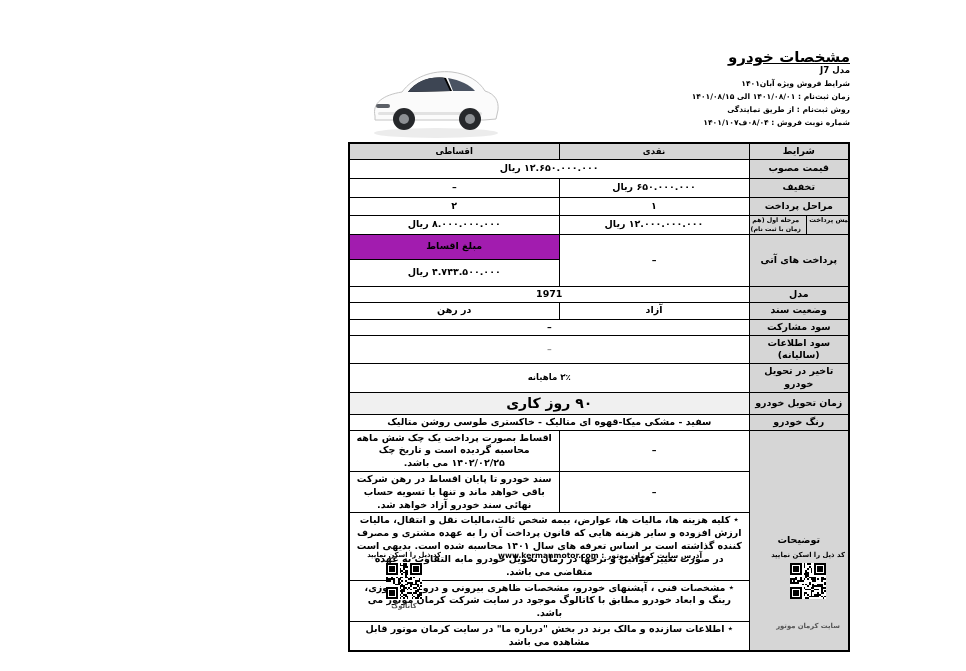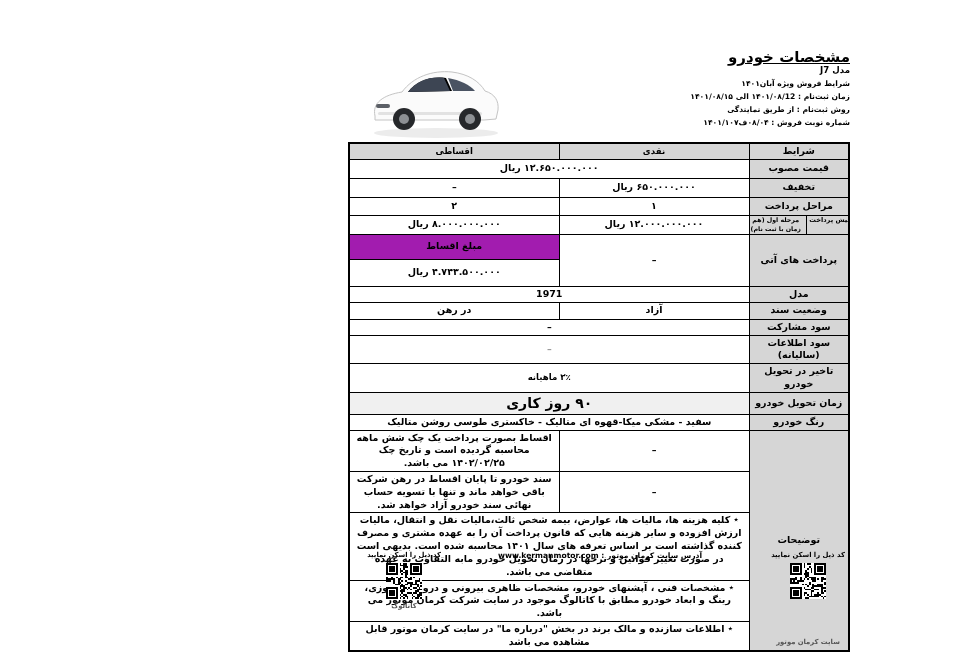--- a/index.html
+++ b/index.html
@@ -34,33 +34,33 @@
   .split .inner{width:58%;border-left:0;border-right:1px solid #000;font-size:6.3px;}
 
   
   .f-text{position:absolute;font-size:6.8px;font-weight:600;direction:rtl;text-align:center;white-space:nowrap;}
   .scan-r{top:551px;left:748px;width:120px;}
   .scan-l{top:551px;left:344px;width:120px;}
   .site-addr{top:551px;left:455px;width:290px;font-size:7.6px;font-weight:bold;}
   .qr{position:absolute;width:36px;height:36px;}
   .qr-r{top:563px;left:790px;}
   .qr-l{top:563px;left:386px;}
-  .cap-r{top:638px;left:758px;width:100px;color:#555;}
+  .cap-r{top:622px;left:758px;width:100px;color:#555;}
   .cap-l{top:602px;left:354px;width:100px;color:#555;}
 </style>
 </head>
 <body>
 
 <div class="page">
 
   <div class="hdr-info">
     <div class="line title">مشخصات خودرو</div>
     <div class="line model">مدل J7</div>
     <div class="line">شرایط فروش ویژه آبان۱۴۰۱</div>
-    <div class="line">زمان ثبت‌نام : ۱۴۰۱/۰۸/12 الی ۱۴۰۱/۰۸/۱۵</div>
+    <div class="line">زمان ثبت‌نام : ۱۴۰۱/۰۸/۰۱ الی ۱۴۰۱/۰۸/۱۵</div>
     <div class="line">روش ثبت‌نام : از طریق نمایندگی</div>
     <div class="line">
       <span>شماره نوبت فروش :</span>
       <span class="num-ovr">۱۴۰۱/۱۰۷ف۰۸/۰۴</span>
     </div>
   </div>
 
   <div class="car">
     <svg width="140" height="86" viewBox="0 0 140 86">
       <ellipse cx="70" cy="77" rx="62" ry="5" fill="#ececec"></ellipse>

